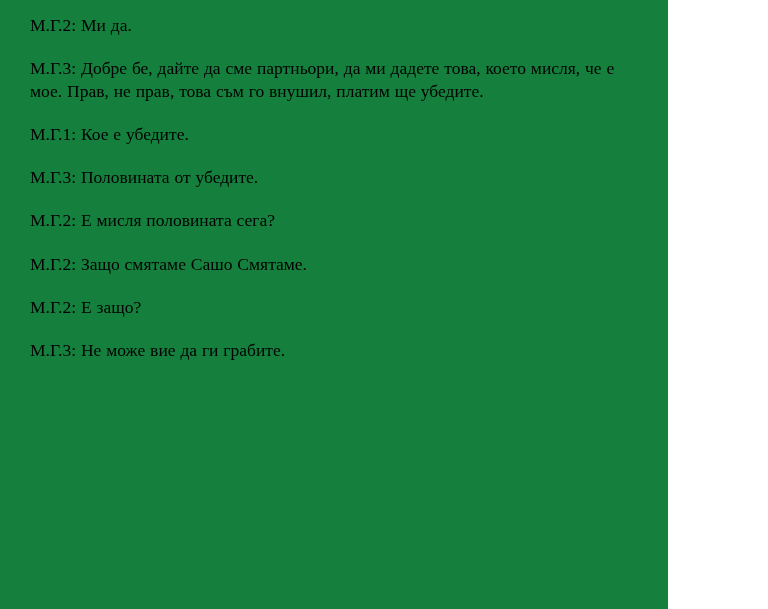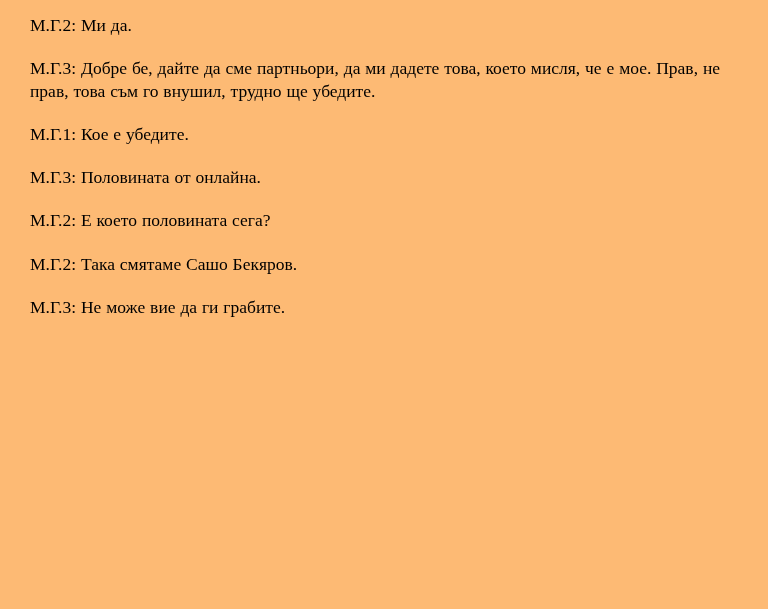--- a/index.html
+++ b/index.html
@@ -9,24 +9,24 @@
   }
   body {
     width: 768px;
     height: 609px;
     overflow: hidden;
     font-family: "Liberation Serif", "DejaVu Serif", serif;
     color: #000000;
   }
   .page {
     box-sizing: border-box;
-    width: 768px;
+    width: 668px;
     height: 609px;
     padding: 14px 30px 0 30px;
-    background: #fdba74;
+    background: #15803d;
   }
   .transcript {
     display: block;
   }
   .line {
     font-size: 17.5px;
     line-height: 1.32;
     margin: 0 0 20px 0;
     text-align: left;
     white-space: normal;
@@ -35,20 +35,21 @@
   .line:last-child {
     margin-bottom: 0;
   }
 </style>
 </head>
 <body>
 
 <div class="page">
   <div class="transcript">
     <p class="line">М.Г.2: Ми да.</p>
-    <p class="line">М.Г.3: Добре бе, дайте да сме партньори, да ми дадете това, което мисля, че е мое. Прав, не прав, това съм го внушил, трудно ще убедите.</p>
+    <p class="line">М.Г.3: Добре бе, дайте да сме партньори, да ми дадете това, което мисля, че е мое. Прав, не прав, това съм го внушил, платим ще убедите.</p>
     <p class="line">М.Г.1: Кое е убедите.</p>
-    <p class="line">М.Г.3: Половината от онлайна.</p>
-    <p class="line">М.Г.2: Е което половината сега?</p>
-    <p class="line">М.Г.2: Така смятаме Сашо Бекяров.</p>
+    <p class="line">М.Г.3: Половината от убедите.</p>
+    <p class="line">М.Г.2: Е мисля половината сега?</p>
+    <p class="line">М.Г.2: Защо смятаме Сашо Смятаме.</p>
+    <p class="line">М.Г.2: Е защо?</p>
     <p class="line">М.Г.3: Не може вие да ги грабите.</p>
   </div>
 </div>
 
 </body></html>

